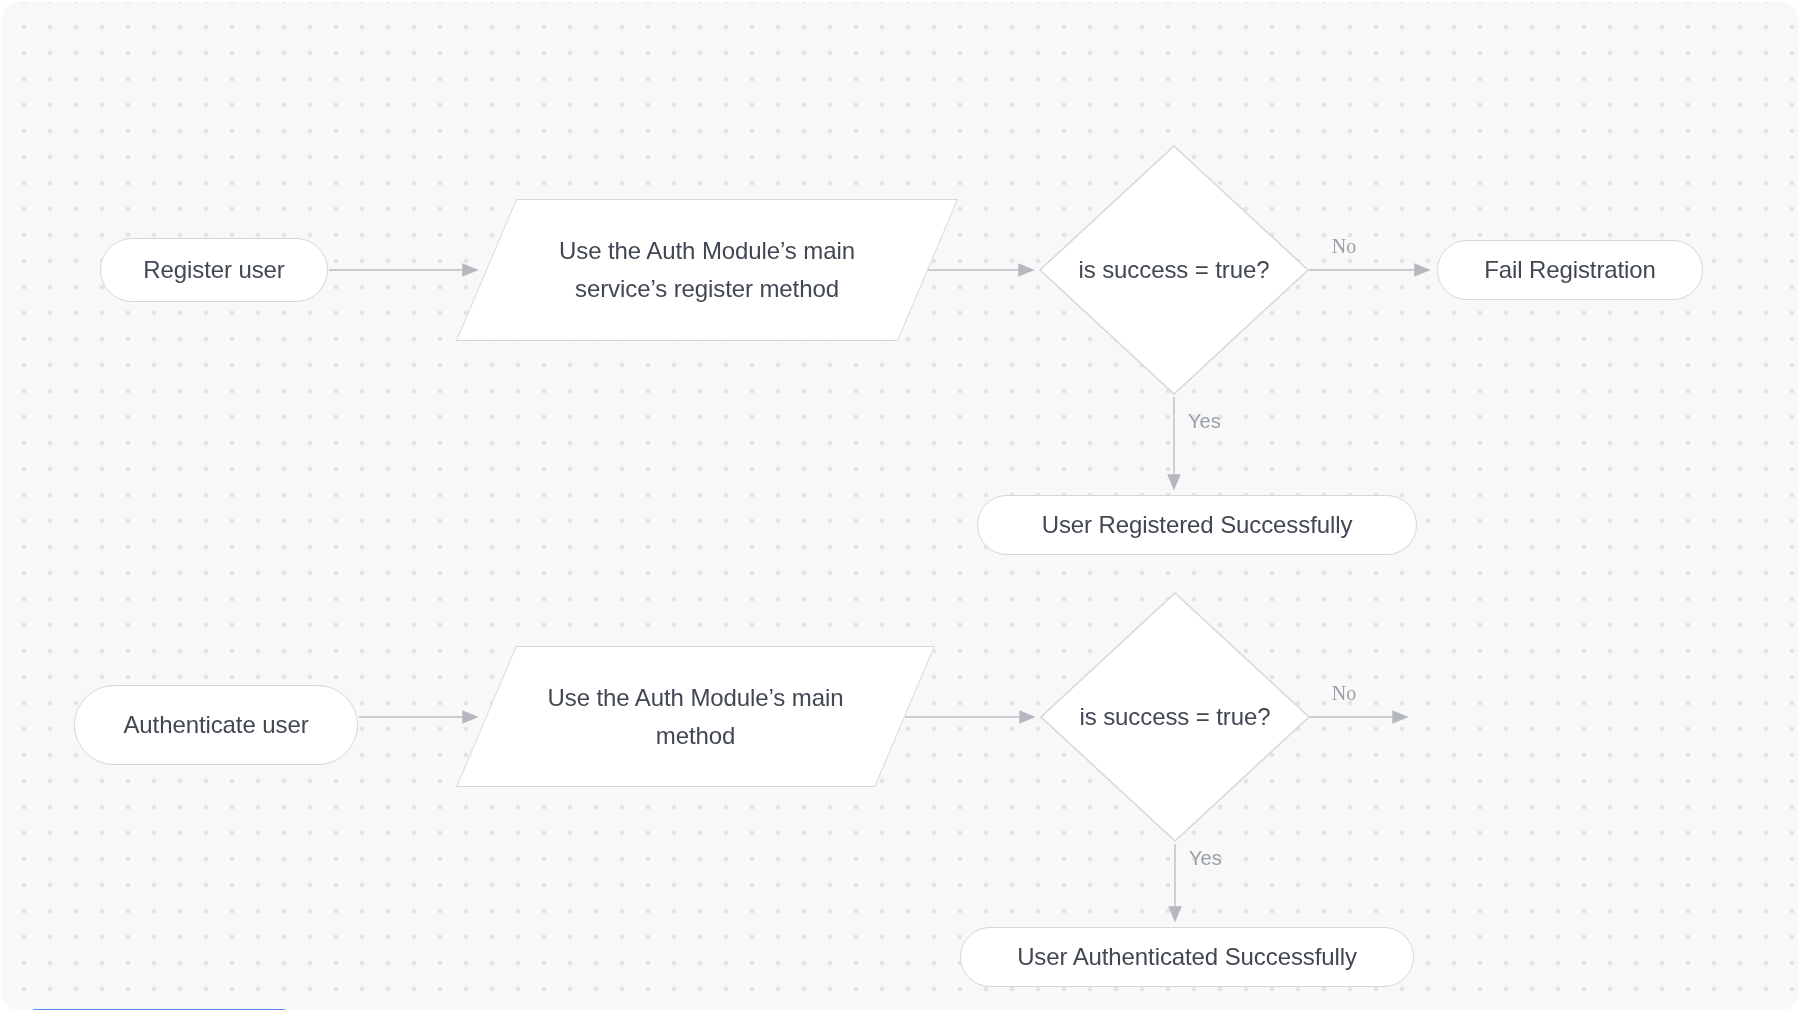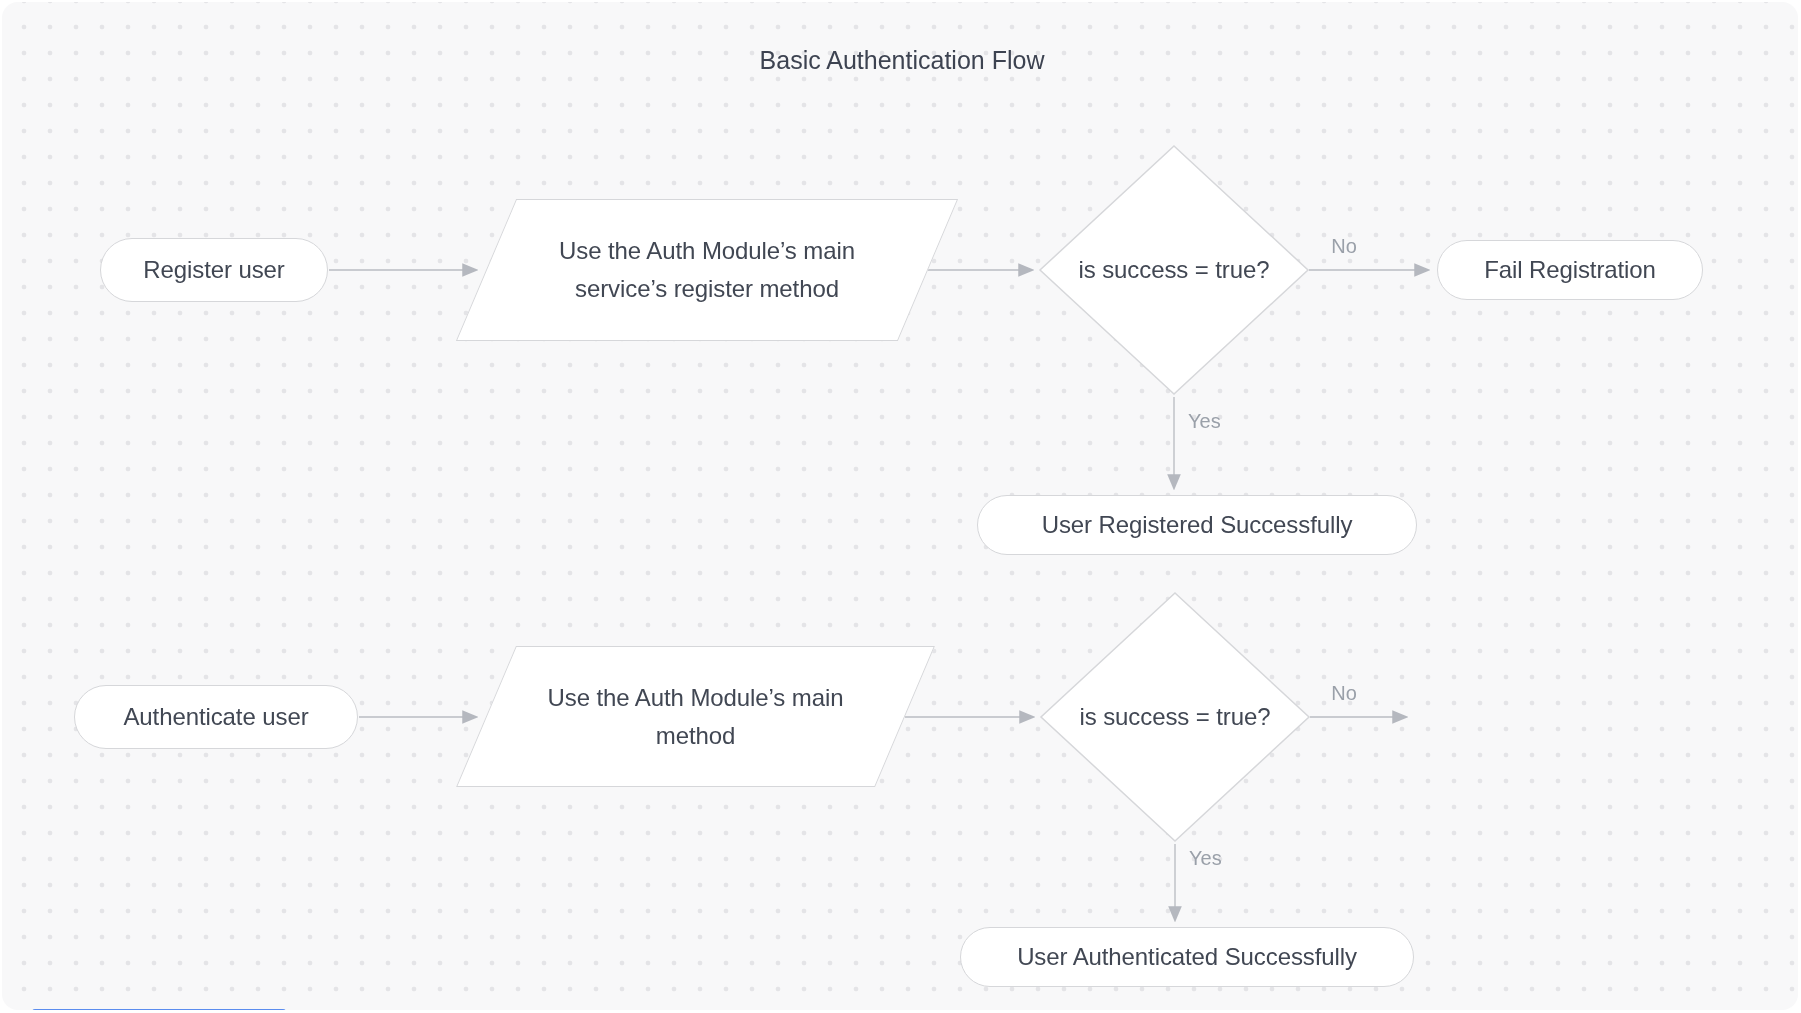--- a/index.html
+++ b/index.html
@@ -83,35 +83,34 @@
     position: absolute;
     left: 50%; top: 50%;
     transform: translate(-50%, -50%);
   }
   .edge-label {
     position: absolute;
     font-size: 20px;
     color: #9aa0a9;
     white-space: nowrap;
   }
-  .edge-label.centered { transform: translateX(-50%); }
+  .edge-label.centered { transform: translateX(-50%); font-family: Liberation Serif, serif; }
   .scroll-thumb {
     position: absolute;
     left: 30px; top: 1007px;
     width: 254px; height: 6px;
     background: #5b8def;
     border-radius: 3px;
   }
 </style>
 </head>
 <body>
 
 <div class="canvas">
 
-  <div class="diagram-title">Basic Authentication Flow</div>
 
   <svg class="edges-layer" width="1796" height="1008" viewBox="0 0 1796 1008" xmlns="http://www.w3.org/2000/svg">
     <defs>
       <marker id="ah" viewBox="0 0 10 10" refX="8.5" refY="5" markerWidth="9" markerHeight="9" orient="auto-start-reverse">
         <path d="M 0 0.8 L 10 5 L 0 9.2 z" fill="#b5b8bf"></path>
       </marker>
     </defs>
 
     <line x1="327" y1="268" x2="474" y2="268" marker-end="url(#ah)"></line>
     <line x1="926" y1="268" x2="1030" y2="268" marker-end="url(#ah)"></line>
@@ -148,21 +147,21 @@
   <div class="node stadium" style="left:1435px;top:238px;width:266px;height:60px">
     <span class="nlabel">Fail Registration</span>
   </div>
 
   <div class="edge-label" style="left:1186px;top:408px">Yes</div>
 
   <div class="node stadium" style="left:975px;top:493px;width:440px;height:60px">
     <span class="nlabel">User Registered Successfully</span>
   </div>
 
-  <div class="node stadium" style="left:72px;top:683px;width:284px;height:64px">
+  <div class="node stadium" style="left:72px;top:683px;width:284px;height:80px">
     <span class="nlabel">Authenticate user</span>
   </div>
 
   <div class="para-wrap" style="left:484px;top:644px;width:419px;height:141px">
     <div class="para-shape"></div>
     <div class="para-text">
       <span class="nlabel">Use the Auth Module’s main</span>
       <span class="nlabel">method</span>
     </div>
   </div>

